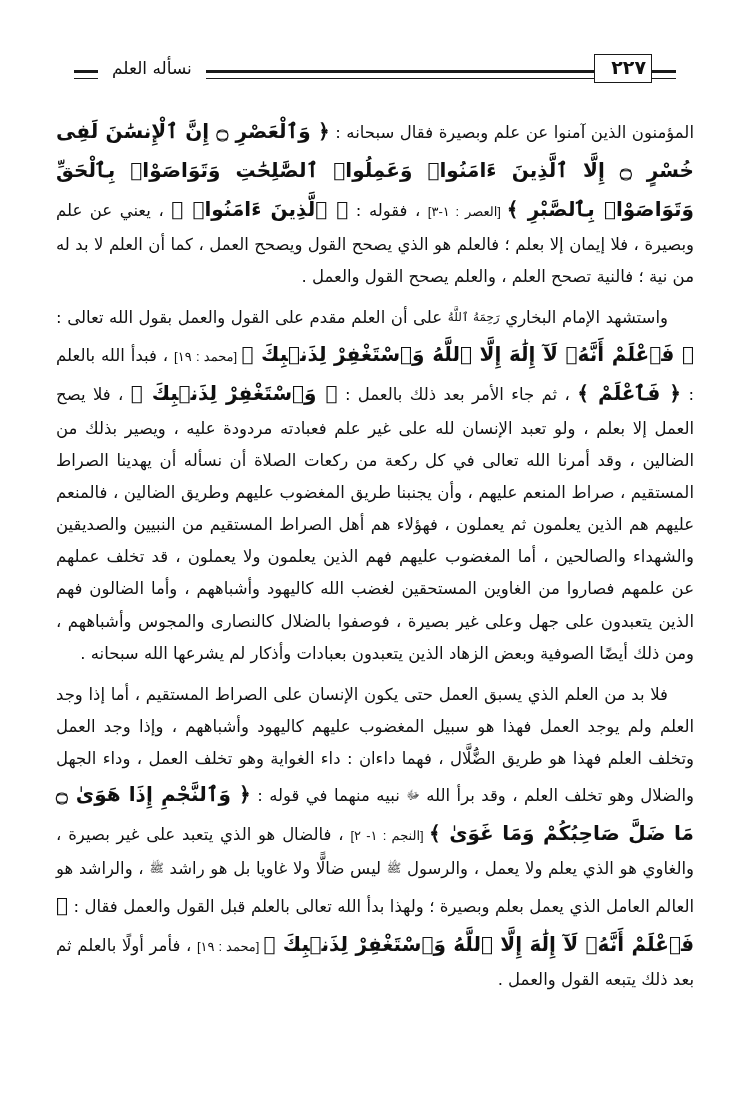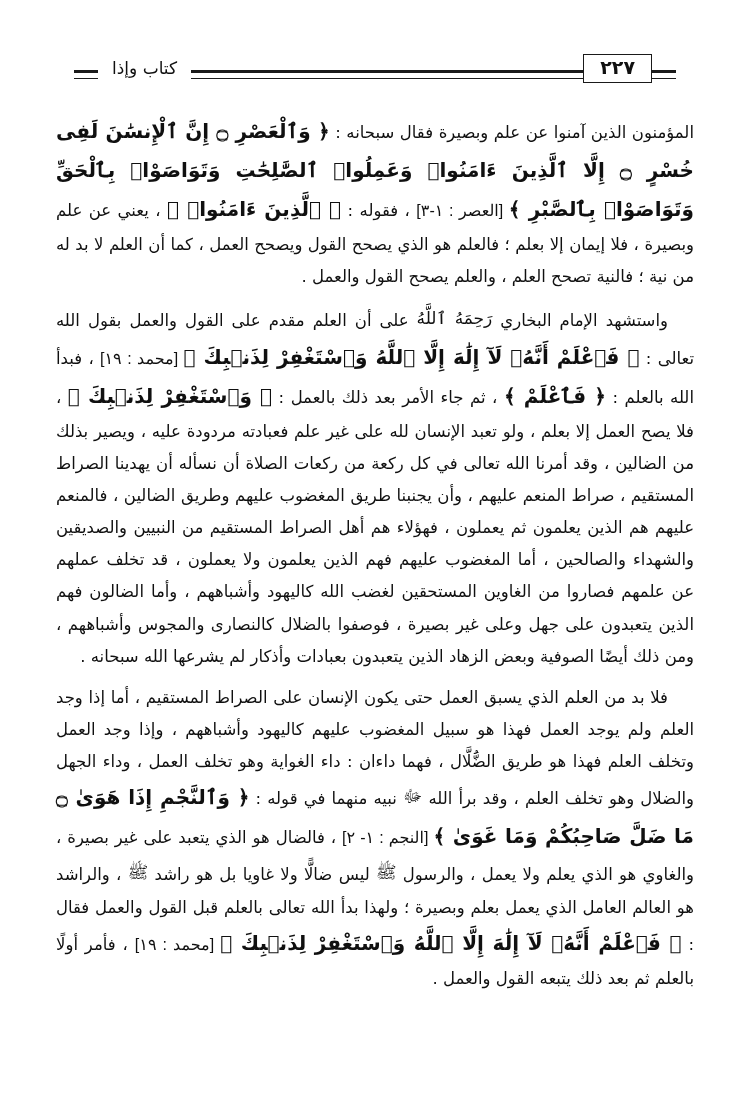--- a/index.html
+++ b/index.html
@@ -45,21 +45,21 @@
     border-bottom: none;
     height: 0;
     border-top: 1px solid #1a1a1a;
   }
   .page-number-box {
     position: absolute;
     right: 42px;
     top: 10px;
     background: #ffffff;
     border: 1.5px solid #1a1a1a;
-    padding: 2px 16px 4px 16px;
+    padding: 2px 5px 4px 16px;
     font-size: 19px;
     font-weight: bold;
     letter-spacing: 1px;
     line-height: 1.1;
     z-index: 3;
   }
   .book-title-box {
     position: absolute;
     left: 42px;
     top: 12px;
@@ -89,38 +89,38 @@
   .para + .para {
     margin-top: 9px;
   }
   .quran {
     font-family: "DejaVu Sans", "Liberation Serif", serif;
     font-weight: bold;
     font-size: 20px;
     letter-spacing: 0px;
   }
   .ref {
-    font-size: 16px;
+    font-size: 13px;
     font-family: "Liberation Sans", sans-serif;
   }
   .honorific {
-    font-size: 17px;
+    font-size: 12px;
     vertical-align: 2px;
   }
 </style>
 </head>
 <body>
 
 <div class="page">
 
   <div class="header">
     <div class="header-rule"></div>
     <div class="header-rule lower"></div>
     <div class="page-number-box">٢٢٧</div>
-    <div class="book-title-box">كتاب وإذا</div>
+    <div class="book-title-box">نسأله العلم</div>
   </div>
 
   <div class="content" id="content">
       <div class="para no-indent"><span>المؤمنون الذين آمنوا عن علم وبصيرة فقال سبحانه : </span><span class="quran">﴿ وَٱلْعَصْرِ ۝ إِنَّ ٱلْإِنسَٰنَ لَفِى خُسْرٍ ۝ إِلَّا ٱلَّذِينَ ءَامَنُوا۟ وَعَمِلُوا۟ ٱلصَّٰلِحَٰتِ وَتَوَاصَوْا۟ بِٱلْحَقِّ وَتَوَاصَوْا۟ بِٱلصَّبْرِ ﴾</span><span class="ref"> [العصر : ١-٣]</span><span> ، فقوله : </span><span class="quran">﴿ ٱلَّذِينَ ءَامَنُوا۟ ﴾</span><span> ، يعني عن علم وبصيرة ، فلا إيمان إلا بعلم ؛ فالعلم هو الذي يصحح القول ويصحح العمل ، كما أن العلم لا بد له من نية ؛ فالنية تصحح العلم ، والعلم يصحح القول والعمل .</span></div>
       <div class="para"><span>واستشهد الإمام البخاري </span><span class="honorific">رَحِمَهُ ٱللَّهُ</span><span> على أن العلم مقدم على القول والعمل بقول الله تعالى : </span><span class="quran">﴿ فَٱعْلَمْ أَنَّهُۥ لَآ إِلَٰهَ إِلَّا ٱللَّهُ وَٱسْتَغْفِرْ لِذَنۢبِكَ ﴾</span><span class="ref"> [محمد : ١٩]</span><span> ، فبدأ الله بالعلم : </span><span class="quran">﴿ فَٱعْلَمْ ﴾</span><span> ، ثم جاء الأمر بعد ذلك بالعمل : </span><span class="quran">﴿ وَٱسْتَغْفِرْ لِذَنۢبِكَ ﴾</span><span> ، فلا يصح العمل إلا بعلم ، ولو تعبد الإنسان لله على غير علم فعبادته مردودة عليه ، ويصير بذلك من الضالين ، وقد أمرنا الله تعالى في كل ركعة من ركعات الصلاة أن نسأله أن يهدينا الصراط المستقيم ، صراط المنعم عليهم ، وأن يجنبنا طريق المغضوب عليهم وطريق الضالين ، فالمنعم عليهم هم الذين يعلمون ثم يعملون ، فهؤلاء هم أهل الصراط المستقيم من النبيين والصديقين والشهداء والصالحين ، أما المغضوب عليهم فهم الذين يعلمون ولا يعملون ، قد تخلف عملهم عن علمهم فصاروا من الغاوين المستحقين لغضب الله كاليهود وأشباههم ، وأما الضالون فهم الذين يتعبدون على جهل وعلى غير بصيرة ، فوصفوا بالضلال كالنصارى والمجوس وأشباههم ، ومن ذلك أيضًا الصوفية وبعض الزهاد الذين يتعبدون بعبادات وأذكار لم يشرعها الله سبحانه .</span></div>
       <div class="para"><span>فلا بد من العلم الذي يسبق العمل حتى يكون الإنسان على الصراط المستقيم ، أما إذا وجد العلم ولم يوجد العمل فهذا هو سبيل المغضوب عليهم كاليهود وأشباههم ، وإذا وجد العمل وتخلف العلم فهذا هو طريق الضُّلَّال ، فهما داءان : داء الغواية وهو تخلف العمل ، وداء الجهل والضلال وهو تخلف العلم ، وقد برأ الله </span><span class="honorific">ﷻ</span><span> نبيه منهما في قوله : </span><span class="quran">﴿ وَٱلنَّجْمِ إِذَا هَوَىٰ ۝ مَا ضَلَّ صَاحِبُكُمْ وَمَا غَوَىٰ ﴾</span><span class="ref"> [النجم : ١- ٢]</span><span> ، فالضال هو الذي يتعبد على غير بصيرة ، والغاوي هو الذي يعلم ولا يعمل ، والرسول </span><span class="honorific">ﷺ</span><span> ليس ضالًّا ولا غاويا بل هو راشد </span><span class="honorific">ﷺ</span><span> ، والراشد هو العالم العامل الذي يعمل بعلم وبصيرة ؛ ولهذا بدأ الله تعالى بالعلم قبل القول والعمل فقال : </span><span class="quran">﴿ فَٱعْلَمْ أَنَّهُۥ لَآ إِلَٰهَ إِلَّا ٱللَّهُ وَٱسْتَغْفِرْ لِذَنۢبِكَ ﴾</span><span class="ref"> [محمد : ١٩]</span><span> ، فأمر أولًا بالعلم ثم بعد ذلك يتبعه القول والعمل .</span></div>
     </div>
 
 </div>
 

